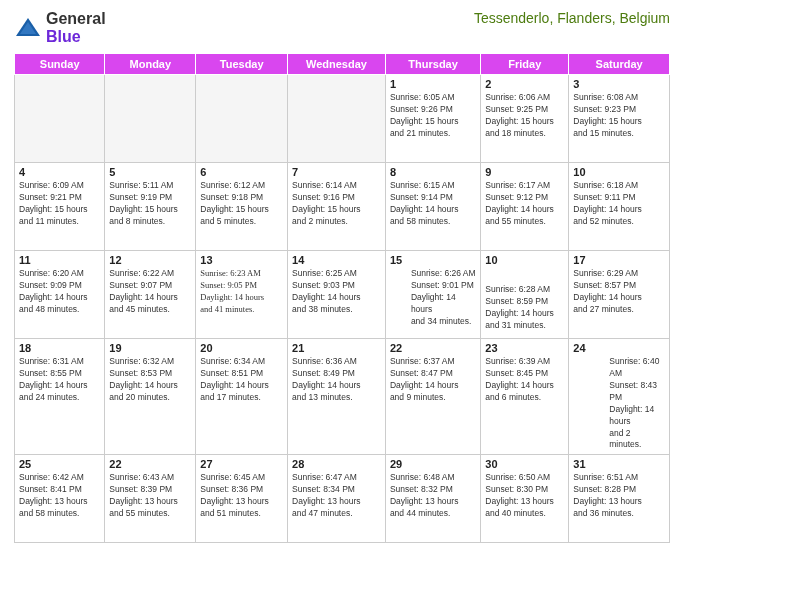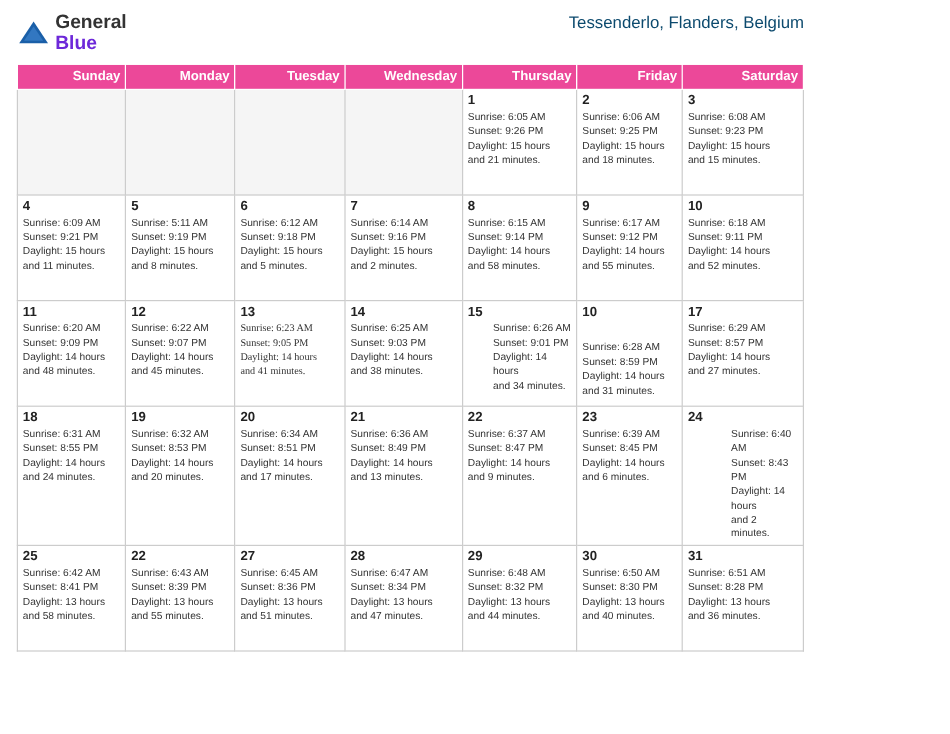--- a/index.html
+++ b/index.html
@@ -48,34 +48,34 @@
     .title-block {
       text-align: right;
     }
     .month-year {
       font-size: 32px;
       font-weight: bold;
       color: #222;
     }
     .location {
       font-size: 14px;
-      color: #0c4a6e;
+      color: #4d7c0f;
       text-align: right;
     }
     .calendar {
       width: 100%;
       border-collapse: collapse;
     }
     .calendar th {
-      background: #ec4899;
+      background: #d946ef;
       color: #fff;
       font-size: 11px;
       font-weight: bold;
       padding: 4px 4px;
-      text-align: right;
+      text-align: center;
       border: 1px solid #fff;
     }
     .calendar td {
       border: 1px solid #ccc;
       vertical-align: top;
       padding: 3px 4px;
       font-size: 9px;
       width: 113px;
       height: 88px;
       background: #fff;

